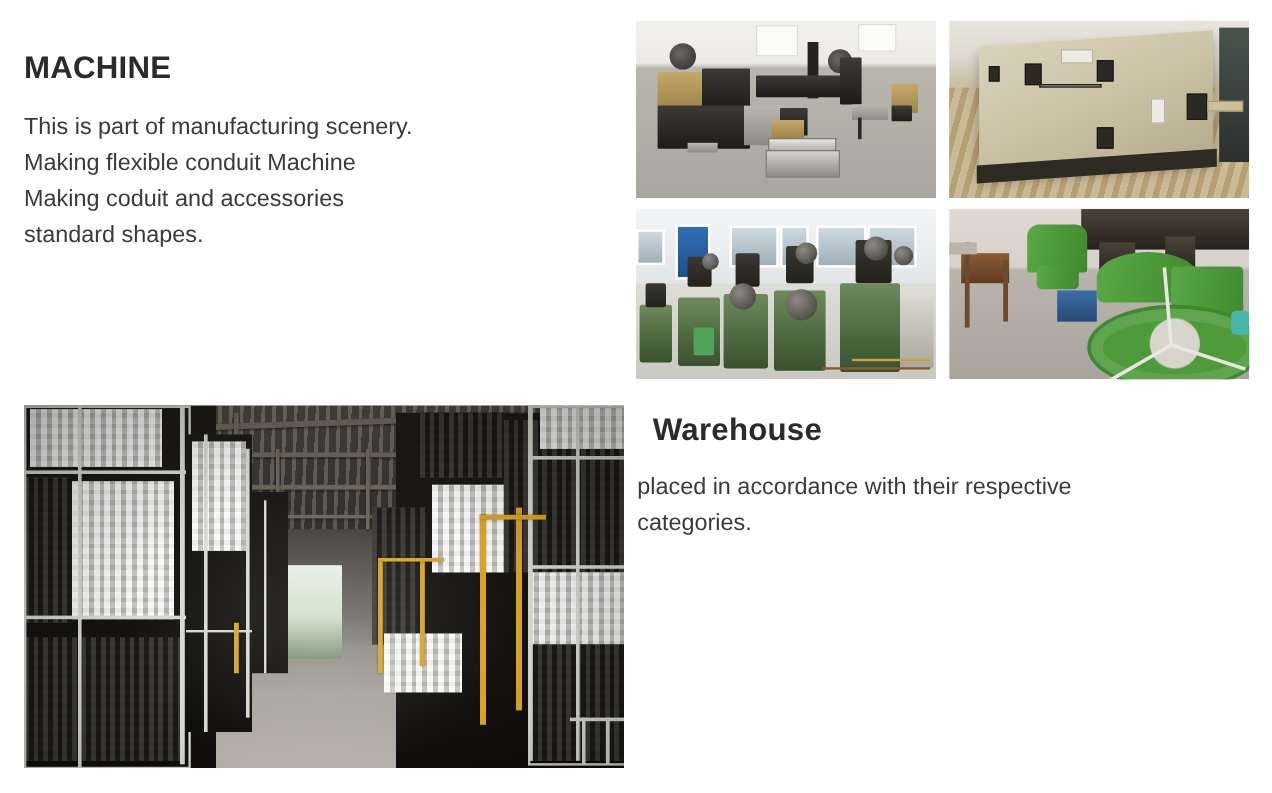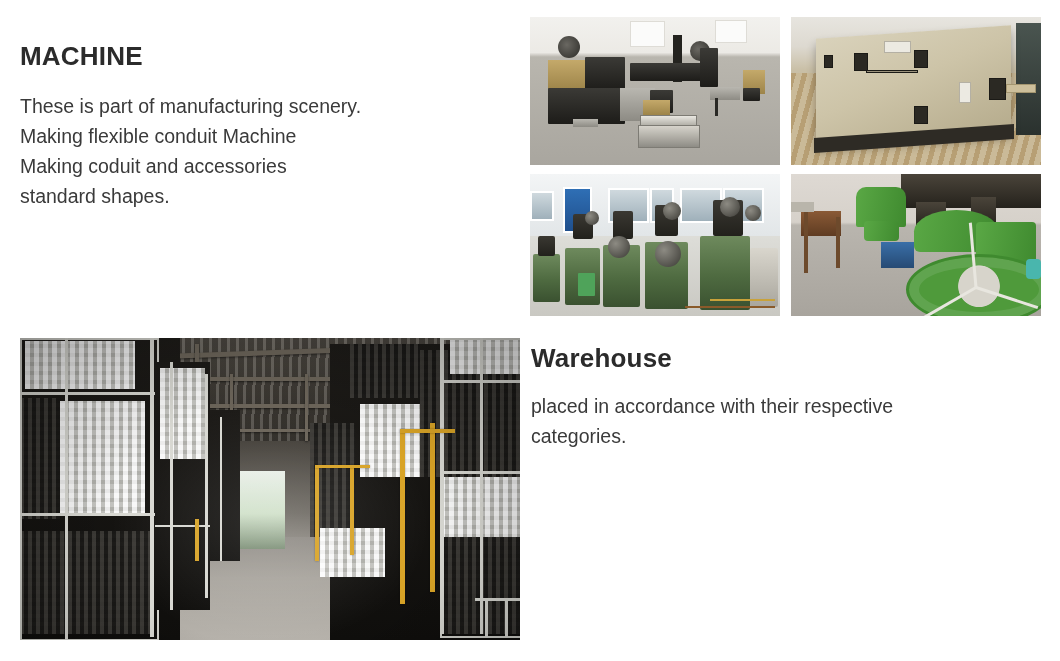--- a/index.html
+++ b/index.html
@@ -72,21 +72,21 @@
     height: 302px;
     overflow: hidden;
     background: #9a9a95;
   }
   #warehouse-section {
     position: absolute;
     left: 531px;
     top: 345px;
     width: 500px;
   }
-  #warehouse-heading { margin-bottom: 20px; }
+  #warehouse-heading { margin-bottom: 20px; margin-left: 13px; }
 
   
 
   
   .scene-shop { width:100%; height:100%;
     background:
       linear-gradient(to bottom, #f2f1ee 0%, #eceae5 24%, #b9b6ae 27%, #a9a69f 100%);
   }
   .scene-shop .wall-win {
     position:absolute; background:#fbfbfa; border:1px solid #dedcd6;
@@ -264,21 +264,21 @@
     background: radial-gradient(ellipse at 50% 62%, rgba(255,255,255,.12) 0%, rgba(0,0,0,0) 45%, rgba(0,0,0,.30) 100%);
     pointer-events:none;
   }
 </style>
 </head>
 <body>
 
 <div id="machine-section">
   <h2 id="machine-heading" class="heading">MACHINE</h2>
   <p class="body-text">
-    <span class="line">These is part of manufacturing scenery.</span>
+    <span class="line">This is part of manufacturing scenery.</span>
     <span class="line">Making flexible conduit Machine</span>
     <span class="line">Making coduit and accessories</span>
     <span class="line">standard shapes.</span>
   </p>
 </div>
 
 <div id="machine-photo-grid">
 
   <div class="photo" title="Factory shop floor with dark conduit-making machines and a tan machine body on grey concrete">
     <div class="scene-shop">

